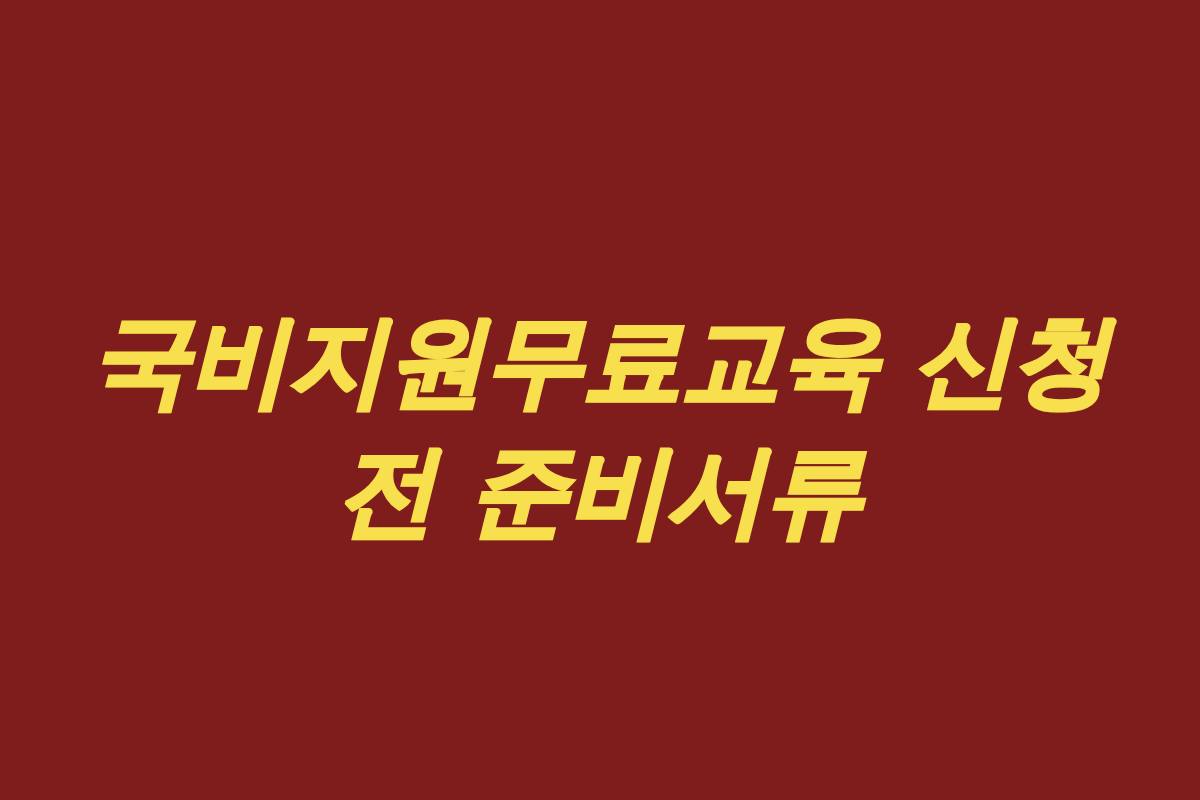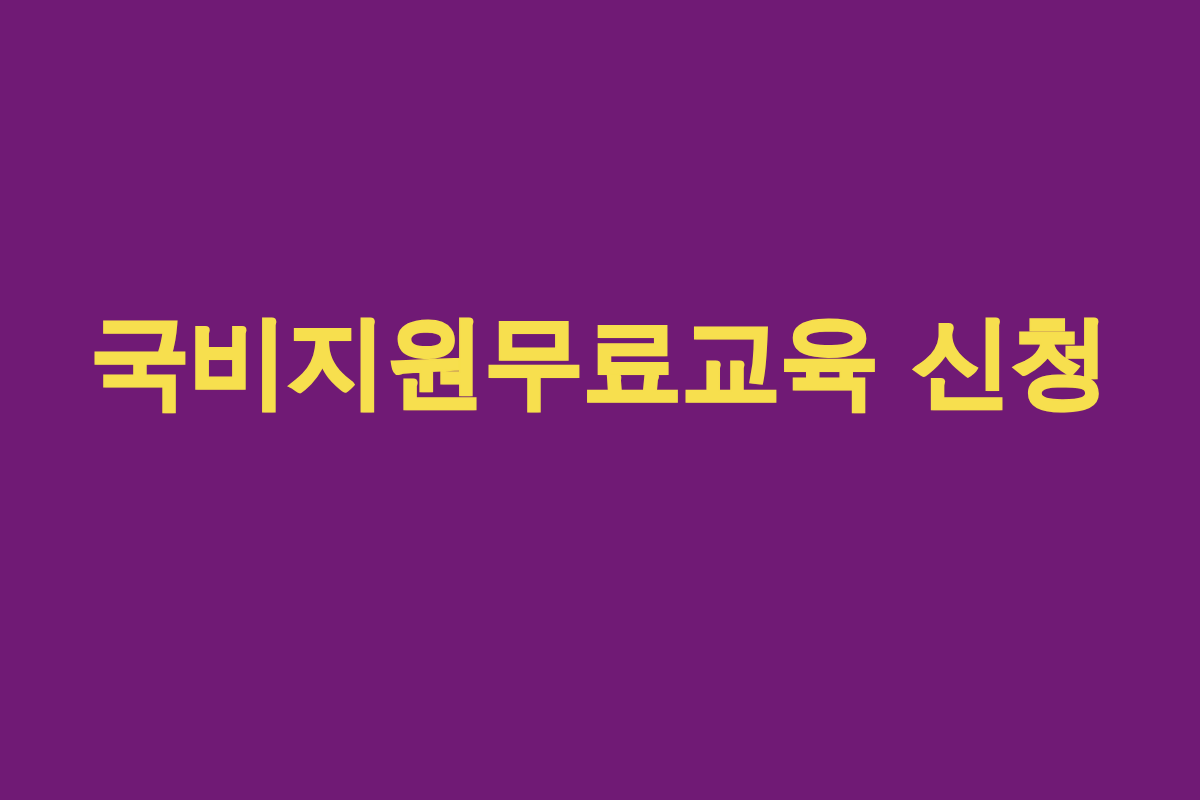--- a/index.html
+++ b/index.html
@@ -62,22 +62,23 @@
 
   
   .line-2 {
     font-size: 99px;
     letter-spacing: -0.5px;
   }
 </style>
 </head>
 <body>
 
-<div class="banner" style="background: #701a75;">
+<div class="banner" style="background: #7f1d1d; font-style: italic;">
 
   <div class="headline" style="line-height: 130px;">
 
     <span class="headline-line line-1" style="color: rgb(247, 223, 78); -webkit-text-stroke: 3.5px rgb(247, 223, 78); font-size: 99px;">국비지원무료교육 신청</span>
 
+    <span class="headline-line line-2" style="color: rgb(247, 223, 78); -webkit-text-stroke: 3.5px rgb(247, 223, 78); font-size: 99px;">전 준비서류</span>
 
   </div>
 
 </div>
 
 </body></html>

